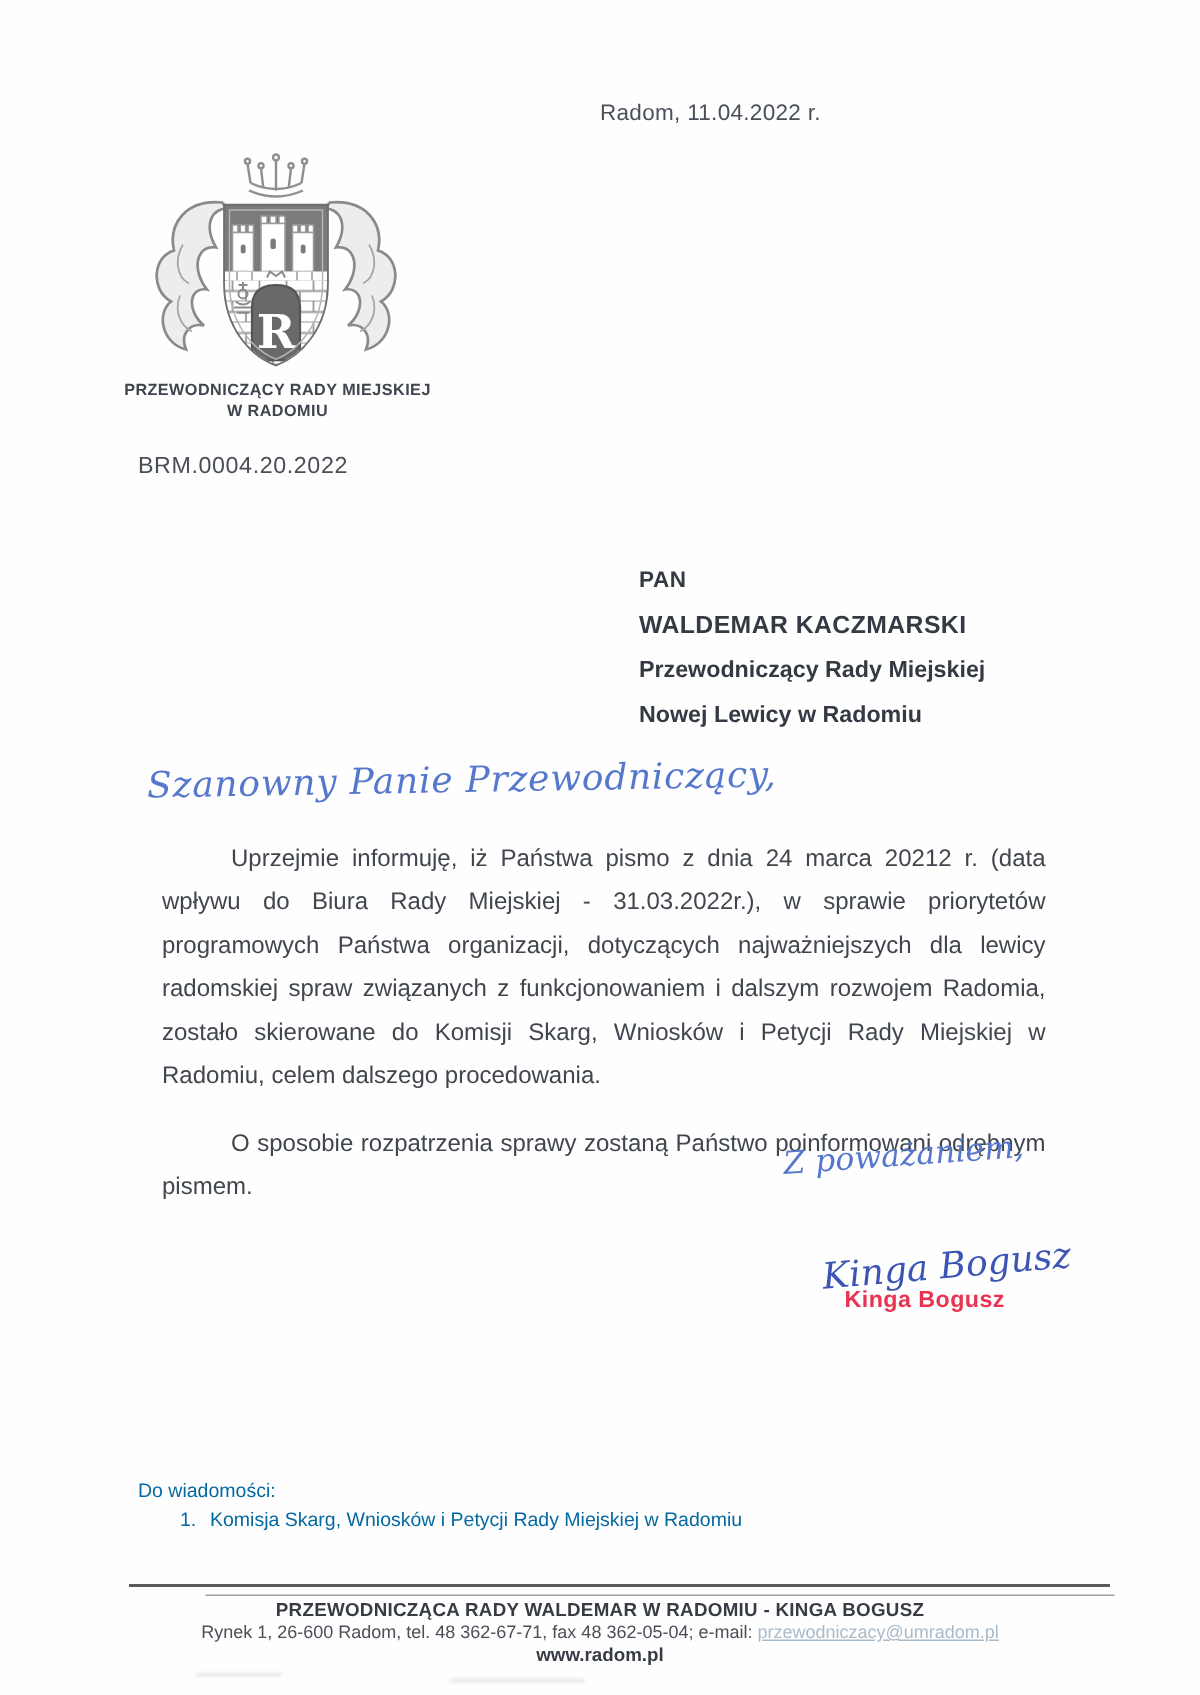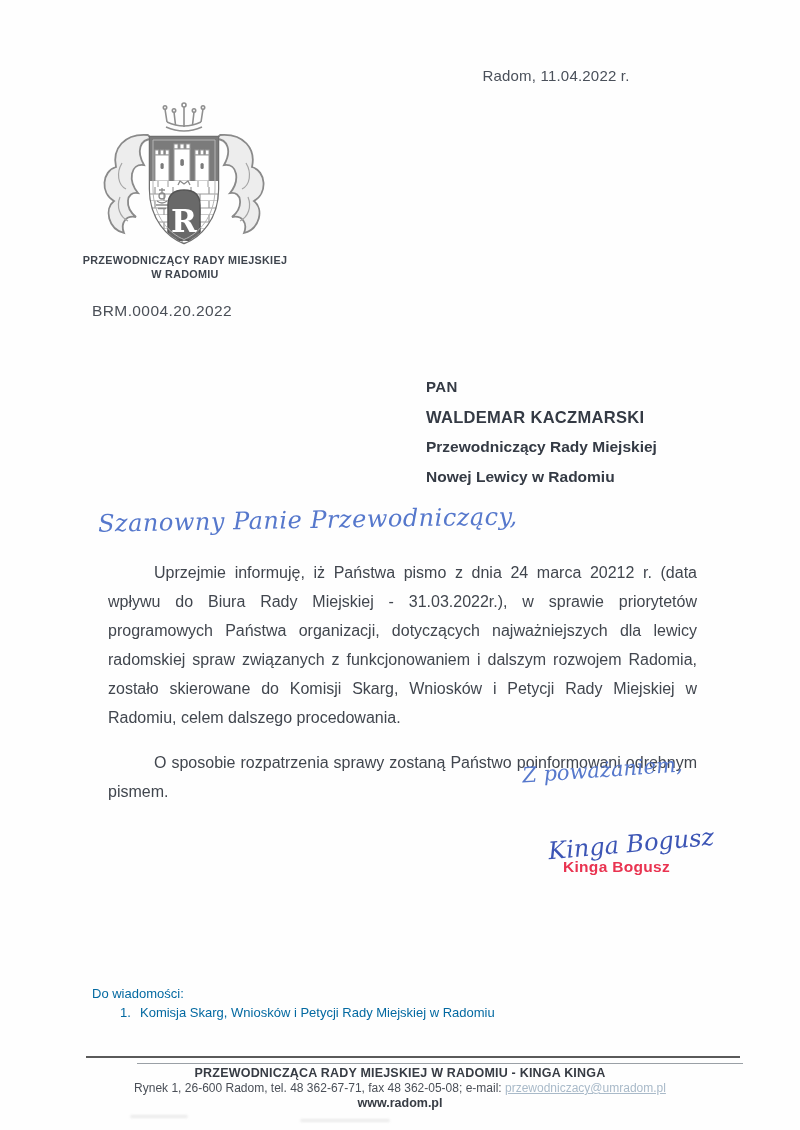--- a/index.html
+++ b/index.html
@@ -2,21 +2,21 @@
 <html><head>
 <meta charset="utf-8">
 <style>
   html,body{margin:0;padding:0;background:#9a9a9a;}
   .page{
     position:relative;width:800px;height:1130px;margin:0 auto;
     background:#fefefe;overflow:hidden;
     font-family:"Liberation Sans",sans-serif;color:#41464e;
   }
   
-  .date-line{position:absolute;left:400px;top:67px;width:312px;text-align:center;
+  .date-line{position:absolute;left:400px;top:67px;width:312px;text-align:left;
     font-size:15px;color:#4a505a;letter-spacing:.2px;}
   
   .crest{position:absolute;left:86px;top:93px;width:196px;height:158px;}
   .org-caption{position:absolute;left:80px;top:253px;width:210px;text-align:center;
     font-size:10.8px;font-weight:bold;line-height:14px;letter-spacing:.3px;color:#3f454e;}
   
   .ref{position:absolute;left:92px;top:302px;font-size:15.5px;letter-spacing:.4px;color:#4a4f57;}
   
   .recipient{position:absolute;left:426px;top:372px;line-height:30px;color:#343a44;}
   .recipient .t1{font-size:15px;font-weight:bold;letter-spacing:.4px;}
@@ -167,20 +167,20 @@
     <div>Do wiadomości:</div>
     <div class="item">
       <span class="num">1.</span>
       <span>Komisja Skarg, Wniosków i Petycji Rady Miejskiej w Radomiu</span>
     </div>
   </div>
 
   <div class="rule1"></div>
   <div class="rule2"></div>
 
-  <div class="f1">PRZEWODNICZĄCA RADY MIEJSKIEJ W RADOMIU - KINGA KINGA</div>
-  <div class="f2"><span>Rynek 1, 26-600 Radom, tel. 48 362-67-71, fax 48 362-05-08; e-mail: </span><span class="email">przewodniczacy@umradom.pl</span></div>
+  <div class="f1">PRZEWODNICZĄCA RADY WALDEMAR W RADOMIU - KINGA BOGUSZ</div>
+  <div class="f2"><span>Rynek 1, 26-600 Radom, tel. 48 362-67-71, fax 48 362-05-04; e-mail: </span><span class="email">przewodniczacy@umradom.pl</span></div>
   <div class="f3">www.radom.pl</div>
 
   <div class="smudge" style="left:130px;top:1115px;width:58px;height:3px;"></div>
   <div class="smudge" style="left:300px;top:1119px;width:90px;height:3px;"></div>
 
 </div>
 
 </body></html>

